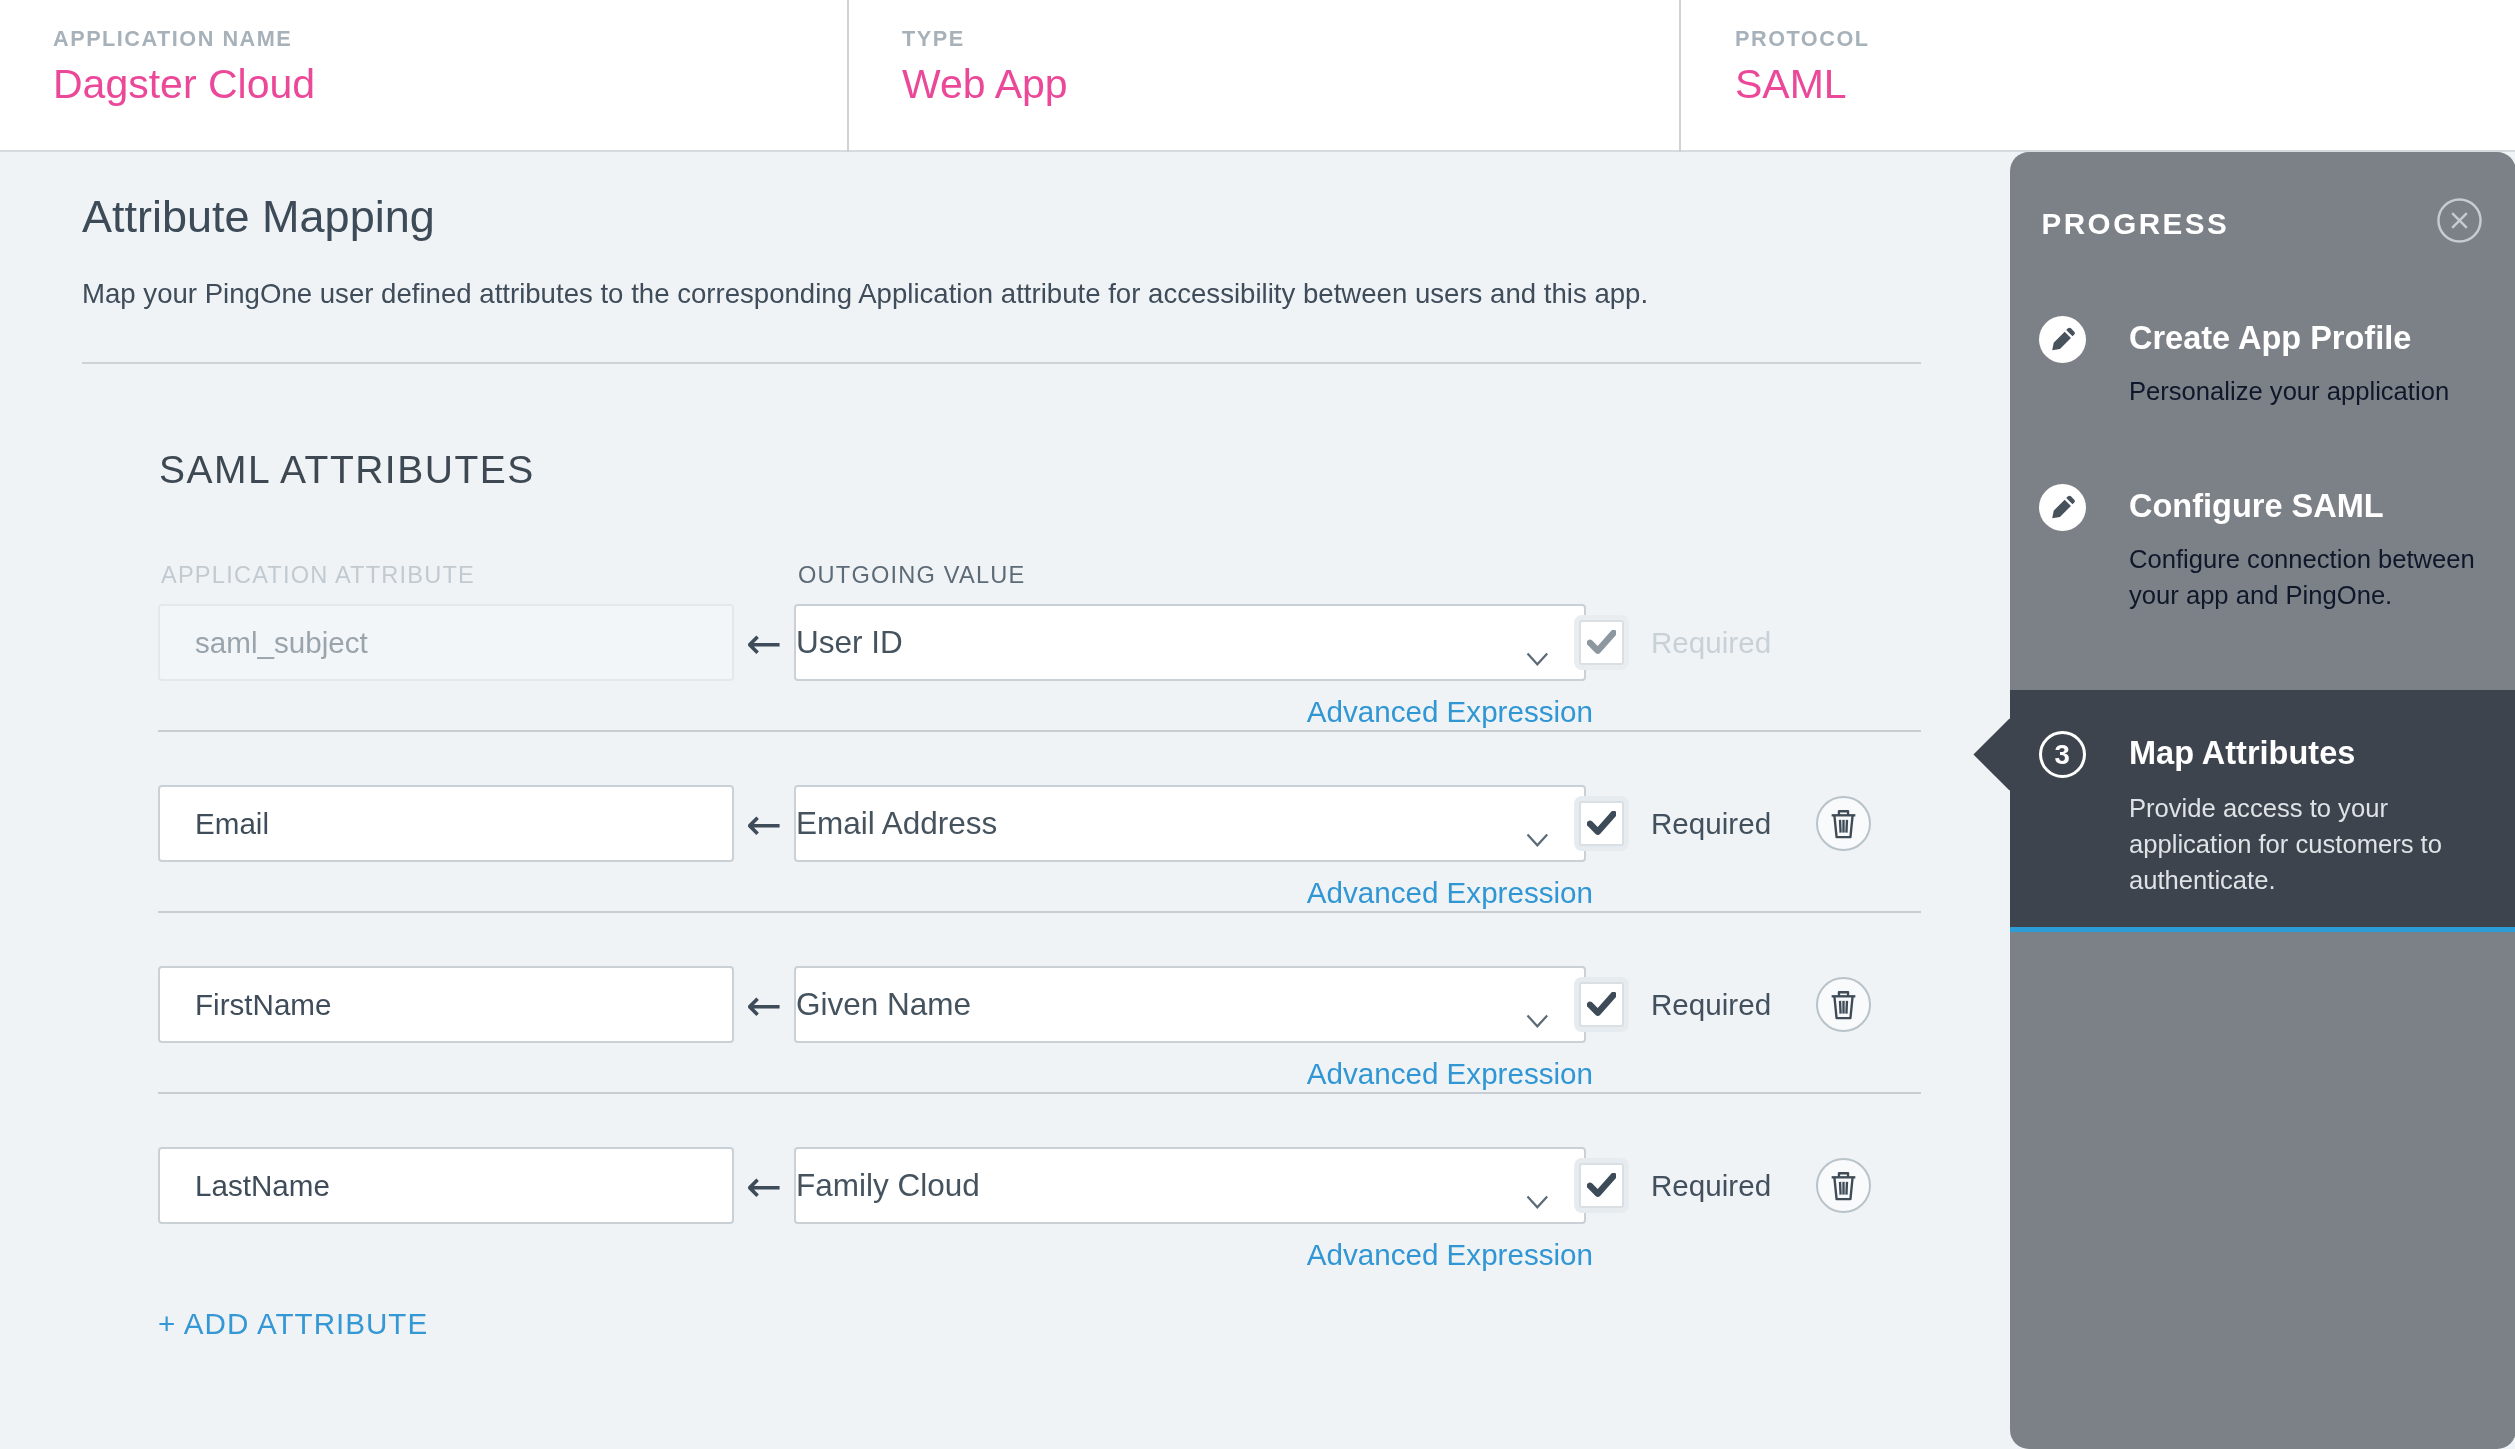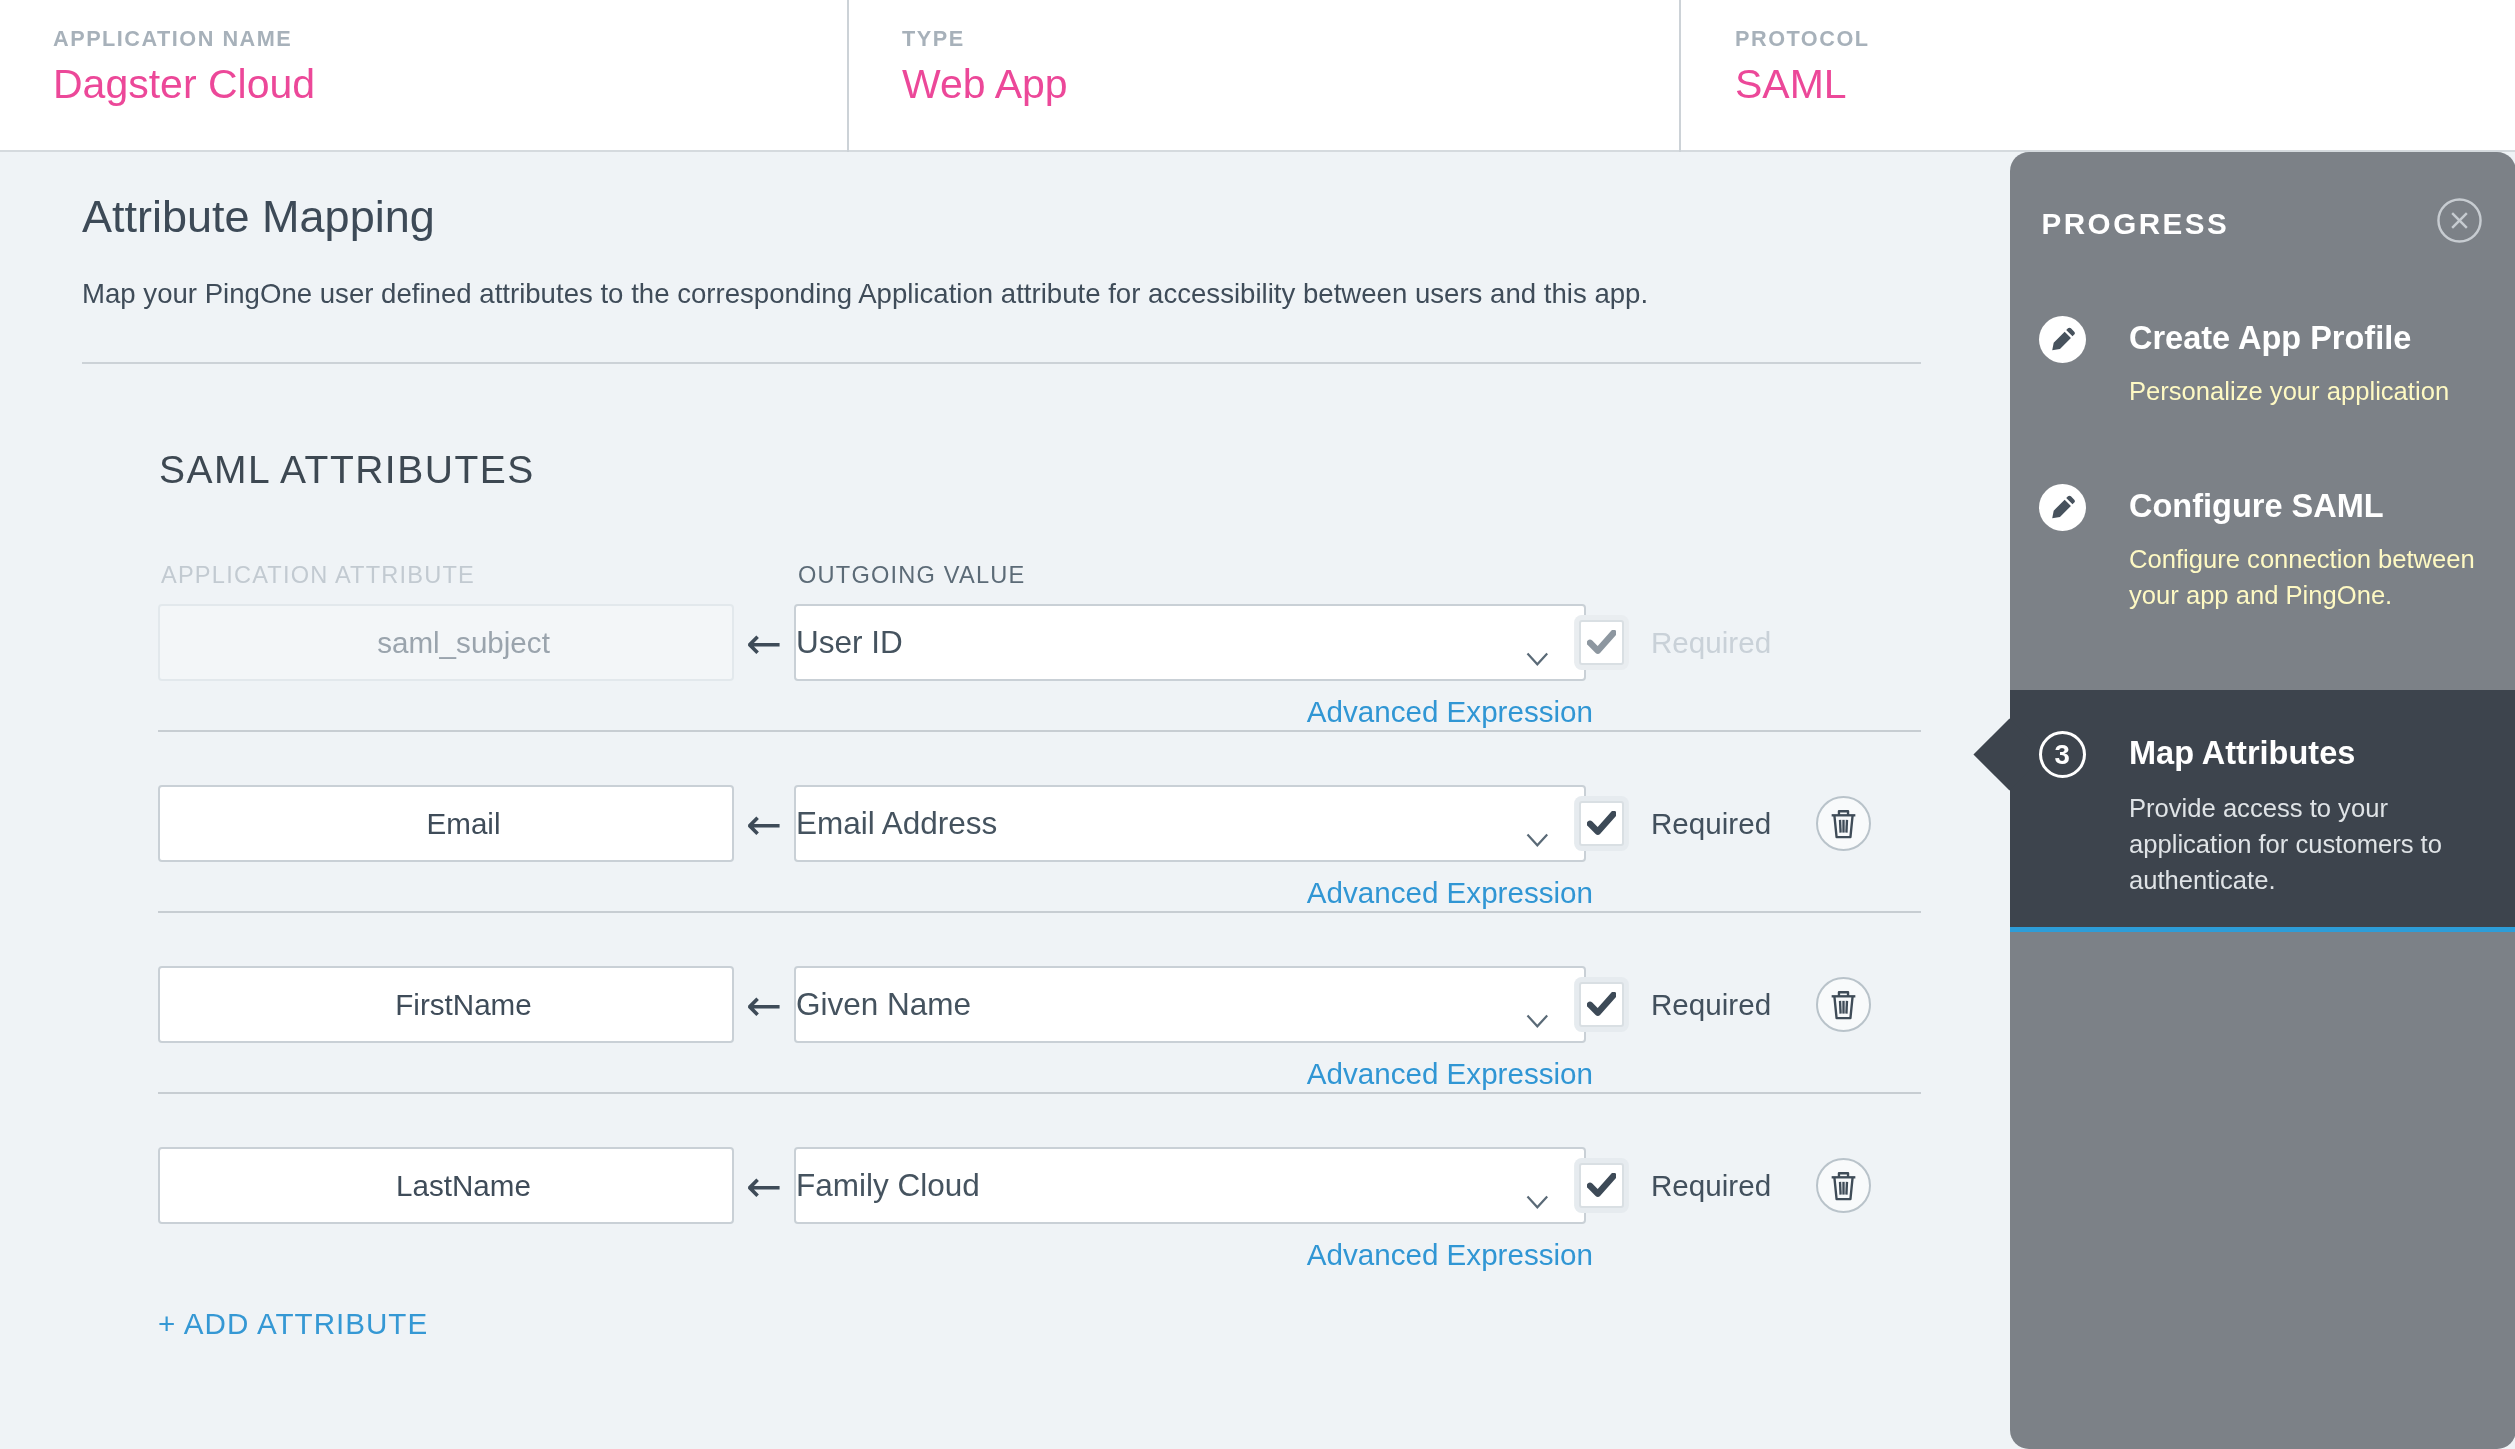--- a/index.html
+++ b/index.html
@@ -22,21 +22,21 @@
   .page-desc { position:absolute; left:82px; top:126px; font-size:27.6px; color:#3f4c59; }
   .title-rule { position:absolute; left:82px; top:210px; width:1839px; height:2px; background:#ccd2d7; }
   .section-heading { position:absolute; left:159px; top:296px; font-size:39px; font-weight:500; letter-spacing:1.5px; color:#3d4852; }
   .col-label { position:absolute; top:410px; font-size:23.6px; letter-spacing:1.2px; font-weight:400; }
   .col-label.app { left:161px; color:#c2cad1; }
   .col-label.out { left:798px; color:#5c6b77; }
 
   .rows { position:absolute; left:0; top:452px; width:2010px; }
   .attr-row { position:relative; width:2010px; height:181px; }
 
-  .app-input { position:absolute; left:158px; top:0; width:576px; height:77px; background:#ffffff; border:2px solid #c9d0d6; border-radius:3.9px; padding:0 0 0 35px; font-family:"Liberation Sans", sans-serif; font-size:29.6px; color:#3f4c59; outline:none;text-align:center; }
+  .app-input { position:absolute; left:158px; top:0; width:576px; height:77px; background:#ffffff; border:2px solid #c9d0d6; border-radius:3.9px; padding:0 0 0 35px; font-family:"Liberation Sans", sans-serif; font-size:29.6px; color:#3f4c59; outline:none; }
   .attr-row.disabled .app-input { background:#f3f6f8; border:2px solid #e2e8ec; color:#9aa4ad; }
 
   .map-arrow { position:absolute; left:734px; top:0; width:60px; height:77px; display:flex; align-items:center; justify-content:center; font-family:"DejaVu Sans", sans-serif; font-size:43px; color:#3e4b58; }
 
   .out-select { position:absolute; left:794px; top:0; width:792px; height:77px; background:#ffffff; border:2px solid #c9d0d6; border-radius:3.9px; display:flex; align-items:center; font-size:31.5px; color:#45535f; cursor:pointer; }
   .out-select .chev { position:absolute; right:35px; top:31.5px; }
 
   .checkbox { position:absolute; left:1579px; top:15.8px; width:45px; height:45px; background:#ffffff; border:2px solid #d9dfe3; border-radius:3px; box-shadow:0 0 0 4.9px #e6ebef; display:flex; align-items:center; justify-content:center; cursor:pointer; }
   .checkbox svg { display:block; }
   .checkbox polyline { stroke:#3d4a57; }
@@ -55,21 +55,21 @@
   .add-attribute { position:absolute; left:158px; top:1155px; font-size:29.6px; font-weight:500; letter-spacing:1px; color:#3598d4; cursor:pointer; }
 
   
   .progress-panel { position:absolute; left:2010px; top:152px; width:506px; height:1297px; background:#7c8187; z-index:6;border-radius:19px; }
   .progress-heading { position:absolute; left:31.5px; top:55px; font-size:29.6px; font-weight:600; letter-spacing:2.5px; color:#ffffff; }
   .progress-close { position:absolute; right:33px; top:45px; width:47px; height:47px; cursor:pointer; }
 
   .step { position:absolute; left:0; width:506px; }
   .step-icon { position:absolute; left:28.6px; top:0; width:47px; height:47px; border-radius:50%; background:#ffffff; display:flex; align-items:center; justify-content:center; }
   .step-title { position:absolute; left:119px; top:3.9px; font-size:32.5px; font-weight:600; color:#ffffff; white-space:nowrap; }
-  .step-sub { position:absolute; left:119px; top:57px; width:366px; font-size:25.6px; line-height:36px; color:#fef9c3; }
+  .step-sub { position:absolute; left:119px; top:57px; width:366px; font-size:25.6px; line-height:36px; color:#0f172a; }
   .step1 { top:164px; height:138px;padding-left:43px; }
   .step2 { top:332px; height:197px; }
 
   .step-active { position:absolute; left:0; top:538px; width:506px; height:242px; background:#3d444d; }
   .step-active .notch { position:absolute; left:-25.6px; top:39px; width:51px; height:51px; background:#3d444d; transform:rotate(45deg); }
   .step-active .num-circle { position:absolute; left:28.6px; top:41px; width:47px; height:47px; border:3px solid #ffffff; border-radius:50%; display:flex; align-items:center; justify-content:center; font-size:27.6px; font-weight:600; color:#ffffff; background:transparent; }
   .step-active .step-title { top:45px; }
   .step-active .step-sub { top:100px; color:#dfe3e6; }
   .active-bar { position:absolute; left:0; bottom:0; width:506px; height:4.9px; }
 </style>

